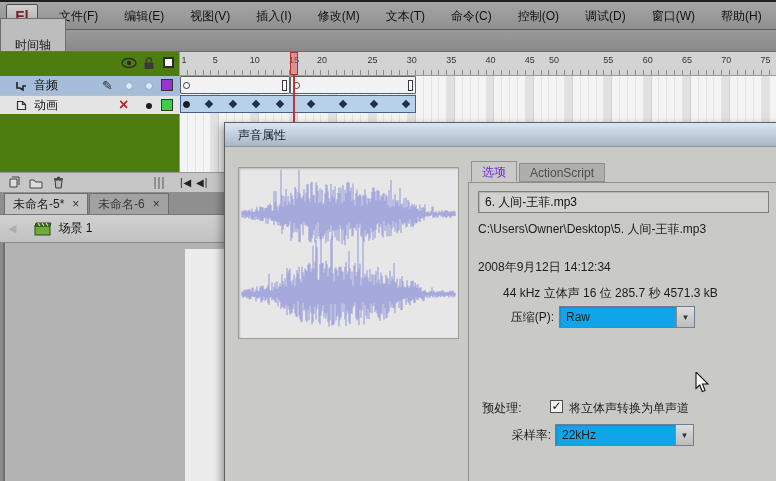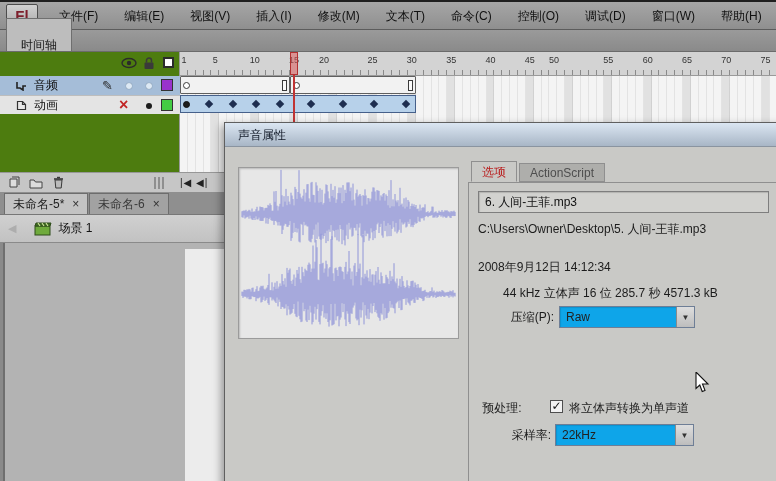--- a/index.html
+++ b/index.html
@@ -19,21 +19,21 @@
     border:1px solid #4d4d4d; border-radius:2px; color:#7d1f2c; font-weight:bold;
     font-size:15px; display:flex; align-items:center; justify-content:center;
   }
   .menu-item { padding:13px 13px; line-height:26px; color:#111; cursor:default; white-space:nowrap; }
   
   .panel-tabbar {
     position:absolute; left:0; top:30px; width:776px; height:22px;
     background:linear-gradient(#9a9a9a,#8a8a8a); border-bottom:1px solid #6b6b6b;
   }
   .panel-tab {
-    position:absolute; left:6px; bottom:0; height:20px; padding:16px 14px; line-height:20px;
+    position:absolute; left:0; bottom:0; height:20px; padding:16px 14px; line-height:20px;
     background:#bdbdbd; border:1px solid #6f6f6f; border-bottom:none; color:#1c1c1c;
   }
   
   .timeline { position:absolute; left:0; top:52px; width:776px; height:140px; background:#c6c6c6; }
   .frames-area {
     position:absolute; left:180px; top:0; width:596px; height:120px;
     background:
       repeating-linear-gradient(90deg, transparent 0 6.86px, rgba(0,0,0,0.07) 6.86px 7.86px),
       repeating-linear-gradient(90deg, #f4f4f4 0 31.44px, #e1e1e1 31.44px 39.3px);
   }
@@ -116,21 +116,21 @@
   .dialog-title {
     height:24px; background:linear-gradient(#dbe6f2,#a8b6c6); border-bottom:1px solid #8a94a0;
     line-height:24px; padding-left:13px; color:#101826;
   }
   .wave-box {
     position:absolute; left:13px; top:44px; width:221px; height:172px;
     background:#e7e7e7; border:1px solid #9b9b9b; box-shadow:inset 1px 1px 2px rgba(0,0,0,0.2);
   }
   .tabpage-frame { position:absolute; left:243px; top:59px; right:0; bottom:0; border-left:1px solid #8f8f8f; border-top:1px solid #8f8f8f; }
   .dlg-tab { position:absolute; height:21px; line-height:21px; padding:0 10px; top:38px; border:1px solid #8f8f8f; }
-  .dlg-tab.active { left:246px; background:#c9c9c6; border-bottom:1px solid #c9c9c6; color:#b91c1c; z-index:2; }
+  .dlg-tab.active { left:246px; background:#c9c9c6; border-bottom:1px solid #c9c9c6; color:#6d28d9; z-index:2; }
   .dlg-tab.inactive { left:294px; top:40px; height:19px; line-height:19px; background:#aeaeab; color:#4e4e4e; }
   .field {
     position:absolute; left:253px; top:68px; width:291px; height:22px; line-height:20px;
     background:#d2d2cf; border:1px solid #7e7e7e; box-shadow:inset 1px 1px 1px rgba(0,0,0,0.15);
     padding-left:6px; color:#111;
   }
   .dlg-text { position:absolute; left:253px; color:#1c1c1c; white-space:nowrap; }
   .row-label { position:absolute; text-align:right; color:#1c1c1c; }
   .dropdown {
     position:absolute; height:22px; background:#0ea5e9; border:1px solid #6e7e96;
@@ -176,21 +176,21 @@
 
 <div class="timeline">
 
   <div class="frames-area">
     <div class="ruler">
       <div id="ruler-nums">
           <div class="ruler-num" style="left: -7.07px;">1</div>
           <div class="ruler-num" style="left: 24.37px;">5</div>
           <div class="ruler-num" style="left: 63.67px;">10</div>
           <div class="ruler-num" style="left: 102.97px;">15</div>
-          <div class="ruler-num" style="left: 133px;">20</div>
+          <div class="ruler-num" style="left: 125px; text-align: right;">20</div>
           <div class="ruler-num" style="left: 181.57px;">25</div>
           <div class="ruler-num" style="left: 220.87px;">30</div>
           <div class="ruler-num" style="left: 260.17px;">35</div>
           <div class="ruler-num" style="left: 299.47px;">40</div>
           <div class="ruler-num" style="left: 338.77px;">45</div>
           <div class="ruler-num" style="left: 363px;">50</div>
           <div class="ruler-num" style="left: 417.37px;">55</div>
           <div class="ruler-num" style="left: 456.67px;">60</div>
           <div class="ruler-num" style="left: 495.97px;">65</div>
           <div class="ruler-num" style="left: 535.27px;">70</div>

